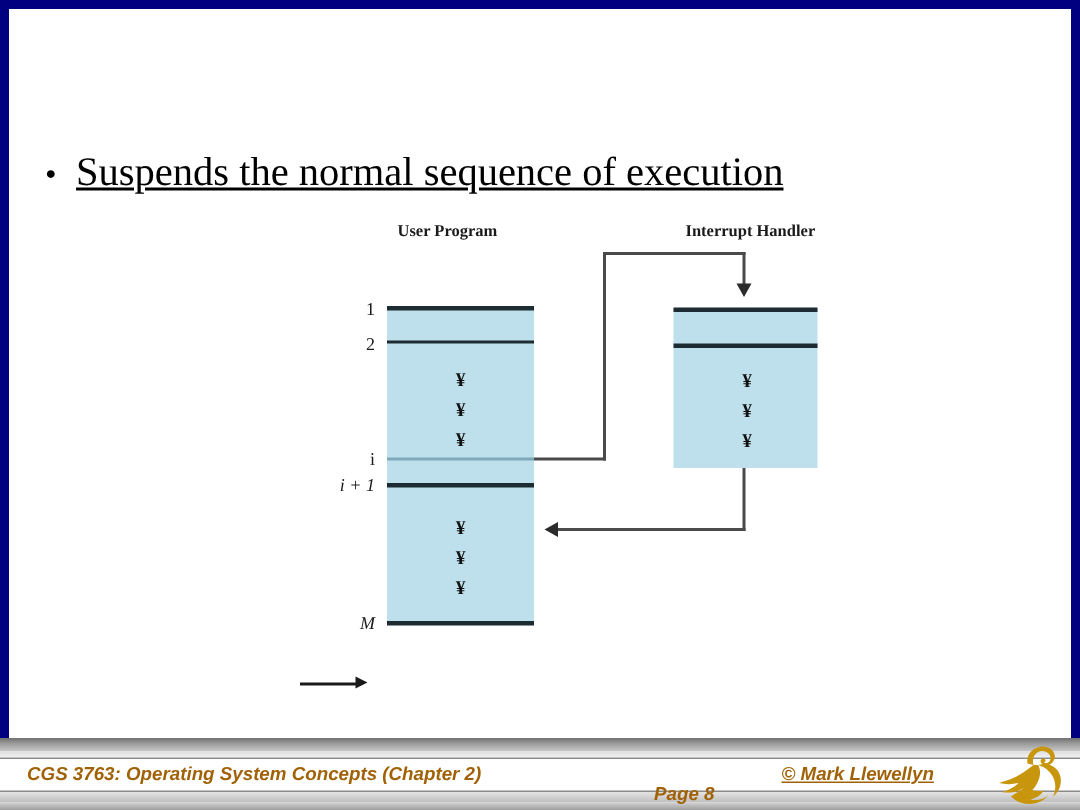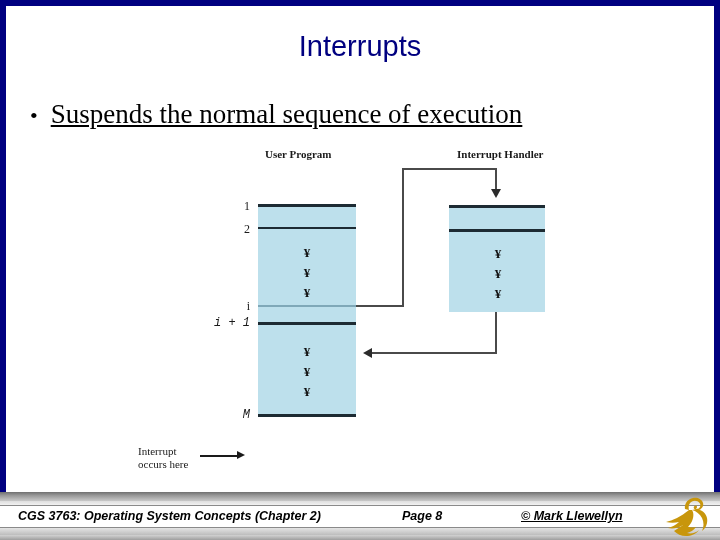--- a/index.html
+++ b/index.html
@@ -93,21 +93,21 @@
     white-space: nowrap;
   }
   .num-label {
     position: absolute;
     font-family: "Liberation Serif", serif;
     font-size: 12px;
     color: #1a1a1a;
     white-space: nowrap;
     text-align: right;
   }
-  .num-label.italic { font-style: italic; font-family: Liberation Mono, monospace; }
+  .num-label.italic { font-style: italic; }
 
   .prog-box {
     position: absolute;
     background: #bde0ec;
   }
 
   .hline {
     position: absolute;
     background: #1d2b33;
   }
@@ -222,26 +222,26 @@
     width: 720px; height: 5px;
     background: linear-gradient(to bottom, #d2d2d2, #9e9e9e);
   }
 
   .footer-text {
     position: absolute;
     font-family: "Liberation Sans", sans-serif;
     font-weight: bold;
     font-style: italic;
     font-size: 12.5px;
-    color: #000000;
+    color: #a16207;
     white-space: nowrap;
     top: 17px;
   }
   #footer-course { left: 18px; }
-  #footer-page   { left: 402px; }
+  #footer-page   { left: 436px; margin-top: 13px; }
   #footer-copy   { left: 521px; text-decoration: underline; }
 
   
   #logo {
     position: absolute;
     left: 663px;
     top: 494px;
     width: 52px;
     height: 44px;
   }
@@ -249,21 +249,20 @@
 </style>
 </head>
 <body>
 
 <div id="slide">
 
   <div class="frame-top"></div>
   <div class="frame-left"></div>
   <div class="frame-right"></div>
 
-  <div id="title">Interrupts</div>
 
   <div id="bullet-row">
     <span id="bullet-dot">•</span>
     <span id="bullet-text">Suspends the normal sequence of execution</span>
   </div>
 
   <div id="figure">
 
     <div class="fig-label" style="left:265px; top:8px;">User Program</div>
     <div class="fig-label" style="left:443px; top:8px;margin-left:14px;">Interrupt Handler</div>
@@ -311,24 +310,20 @@
     <div class="hconn" style="left:356px; top:165px; width:48px;"></div>
     <div class="vline" style="left:402px; top:28px; height:139px;"></div>
     <div class="hconn" style="left:402px; top:28px; width:95px;"></div>
     <div class="vline" style="left:495px; top:28px; height:22px;"></div>
     <div class="arrowhead-down" style="left:491px; top:49px;"></div>
 
     <div class="vline" style="left:495px; top:172px; height:42px;"></div>
     <div class="hconn" style="left:372px; top:212px; width:125px;"></div>
     <div class="arrowhead-left" style="left:363px; top:208px;"></div>
 
-    <div id="interrupt-note">
-      <div>Interrupt</div>
-      <div>occurs here</div>
-    </div>
     <div id="note-arrow-line"></div>
     <div class="arrowhead-right" id="note-arrow-head"></div>
 
   </div>
 
   <div id="footer">
     <div class="band-a"></div>
     <div class="band-b"></div>
     <div class="band-white"></div>
     <div class="band-c"></div>

